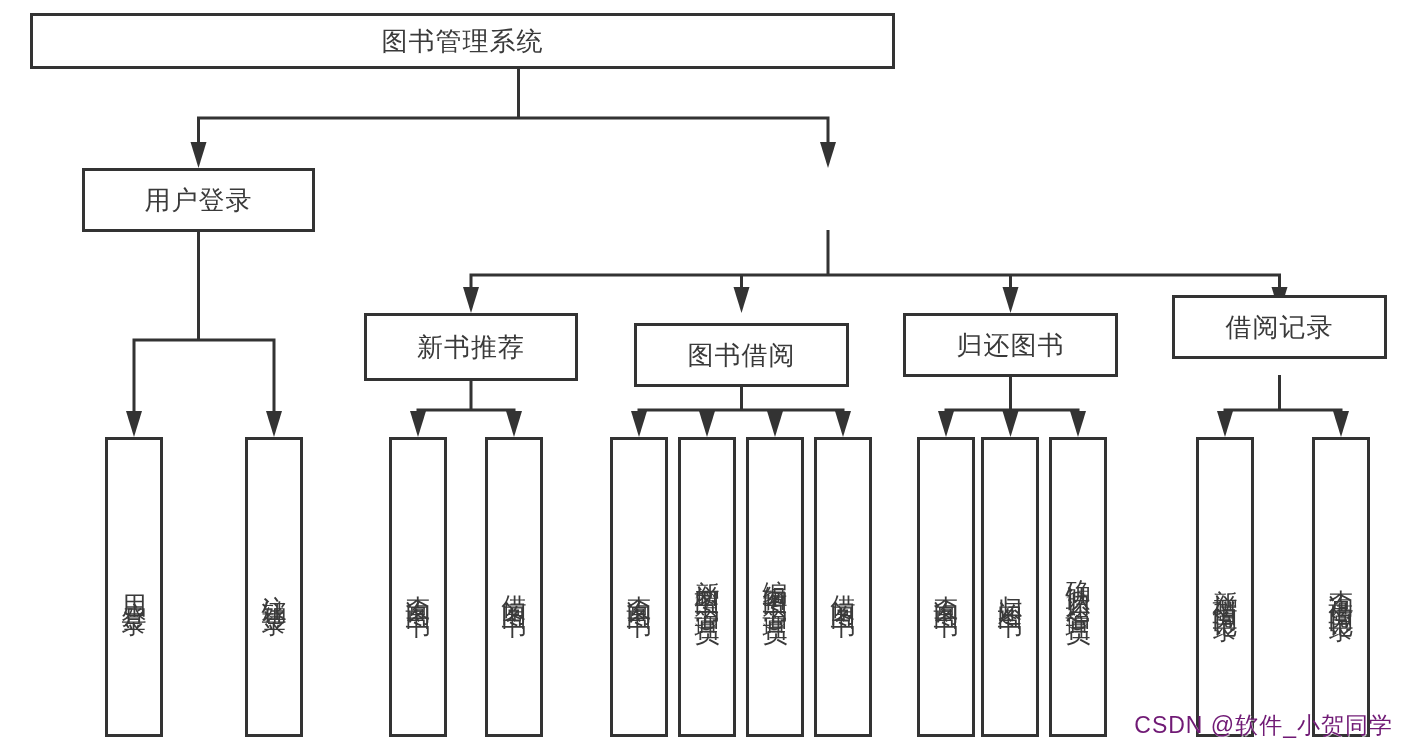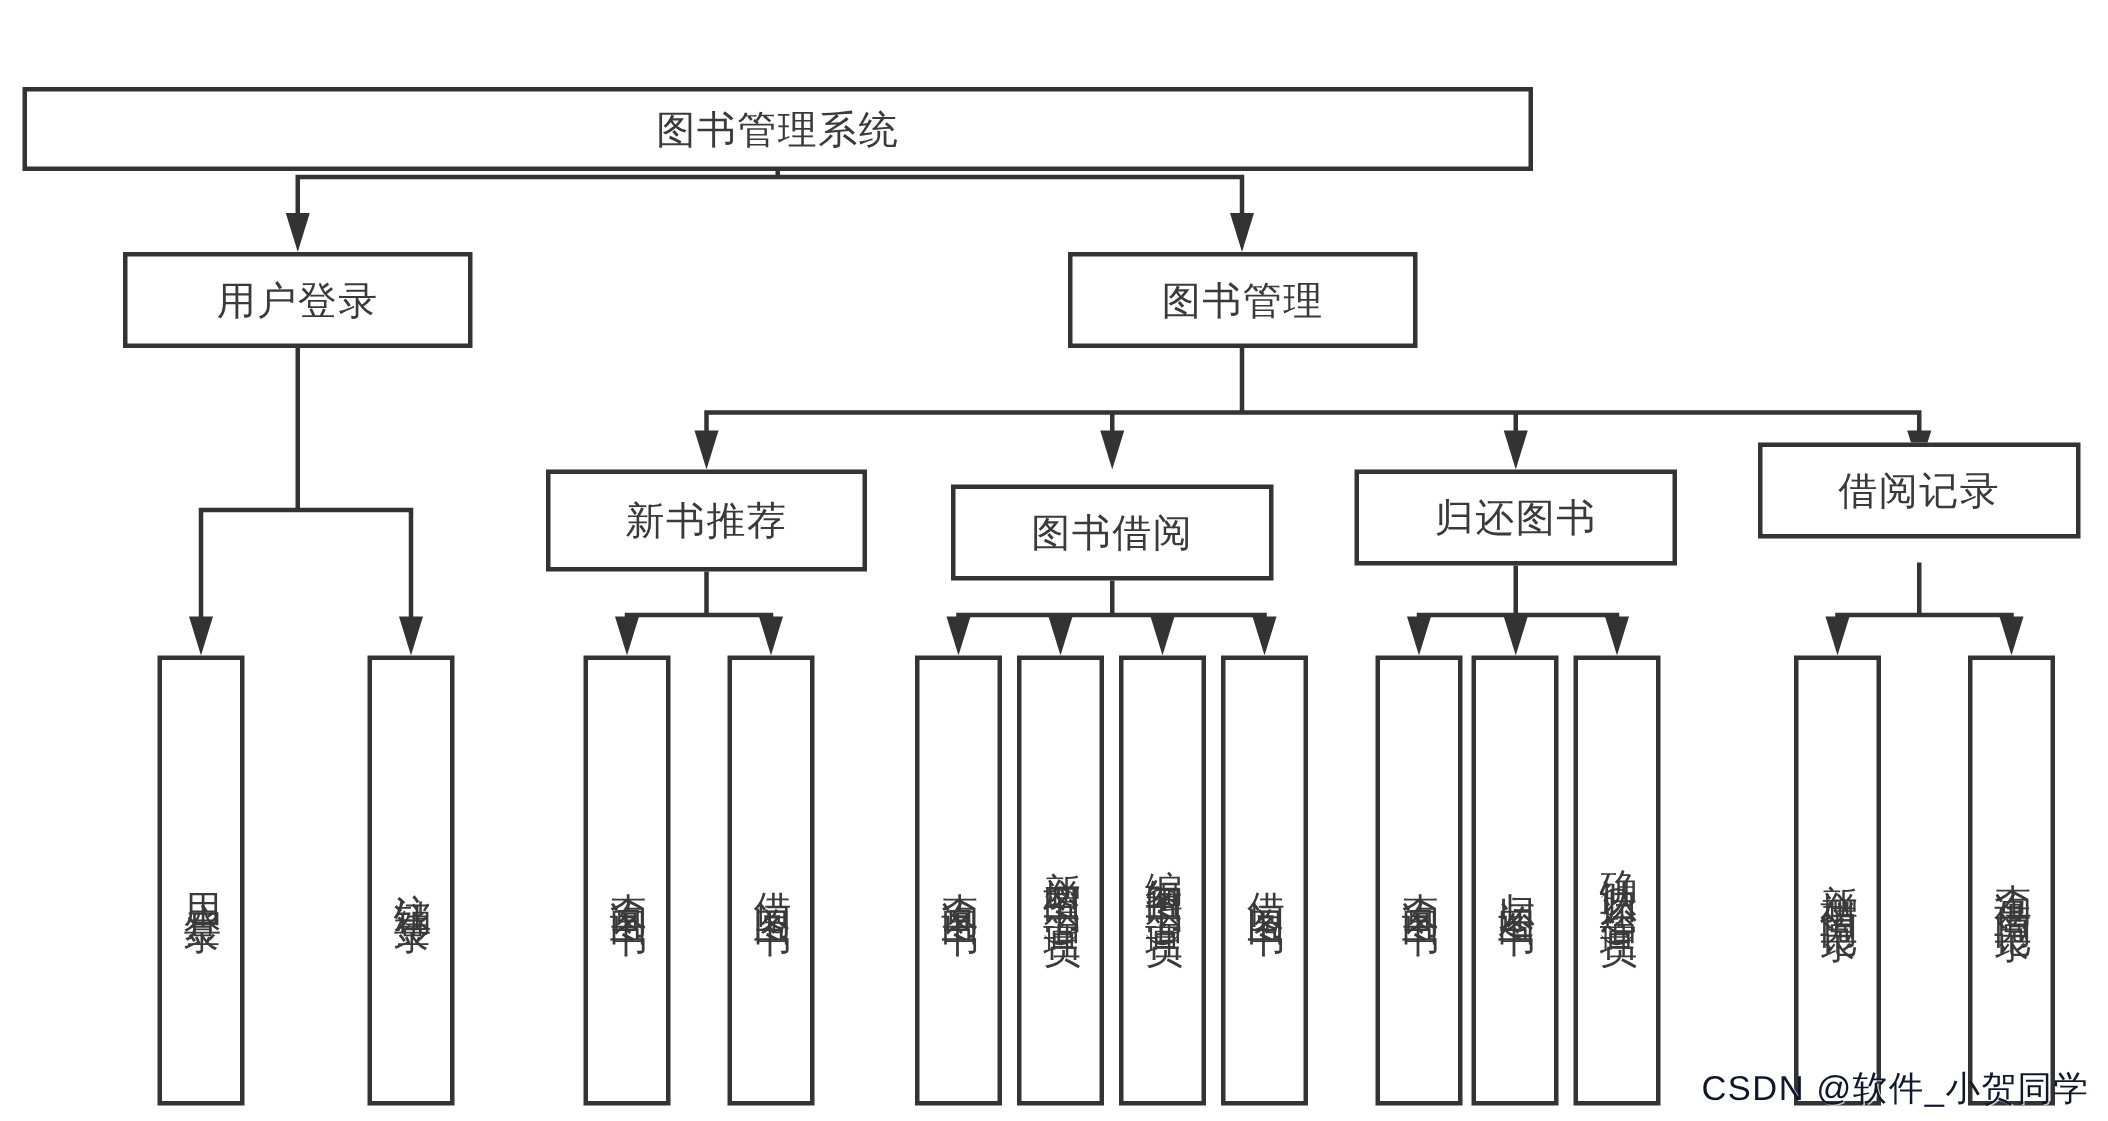--- a/index.html
+++ b/index.html
@@ -29,27 +29,27 @@
     font-size:25px;
     letter-spacing:6px;
     line-height:1.0;
     padding:4px 0;
   }
   .watermark{
     position:absolute;
     right:12px;
     bottom:6px;
     font-size:23px;
-    color:#0f172a;
+    color:#701a75;
     letter-spacing:1px;
     text-shadow:1px 1px 0 rgba(255,255,255,0.7);
     white-space:nowrap;
   }
   
-  .n-root{left:15px;top:13px;width:1007px;height:56px;margin-top:45px;}
+  .n-root{left:30px;top:13px;width:865px;height:56px;}
   .n-user-login{left:82px;top:168px;width:233px;height:64px;}
   .n-book-mgmt{left:712px;top:168px;width:233px;height:64px;}
   .n-new-book{left:364px;top:313px;width:214px;height:68px;}
   .n-book-borrow{left:634px;top:323px;width:215px;height:64px;}
   .n-cur-borrow{left:903px;top:313px;width:215px;height:64px;}
   .n-borrow-rec{left:1172px;top:295px;width:215px;height:64px;}
   .leaf{top:437px;width:58px;height:300px;}
   .l-1{left:105px;}  .l-2{left:245px;}
   .l-3{left:389px;}  .l-4{left:485px;}
   .l-5{left:610px;}  .l-6{left:678px;}  .l-7{left:746px;}  .l-8{left:814px;}
@@ -90,21 +90,20 @@
       <polygon points="1010.5,437 1002.5,411 1018.5,411"></polygon>
       <polygon points="1078,437 1070,411 1086,411"></polygon>
       <polygon points="1225,437 1217,411 1233,411"></polygon>
       <polygon points="1341,437 1333,411 1349,411"></polygon>
     </g>
   </svg>
 
   <div class="box h-box n-root">图书管理系统</div>
 
   <div class="box h-box n-user-login">用户登录</div>
-  <div class="box h-box n-book-mgmt">图书管理</div>
 
   <div class="box h-box n-new-book">新书推荐</div>
   <div class="box h-box n-book-borrow">图书借阅</div>
   <div class="box h-box n-cur-borrow">归还图书</div>
   <div class="box h-box n-borrow-rec">借阅记录</div>
 
   <div class="box v-box leaf l-1">用户登录</div>
   <div class="box v-box leaf l-2">注销登录</div>
   <div class="box v-box leaf l-3">查询图书</div>
   <div class="box v-box leaf l-4">借阅图书</div>

